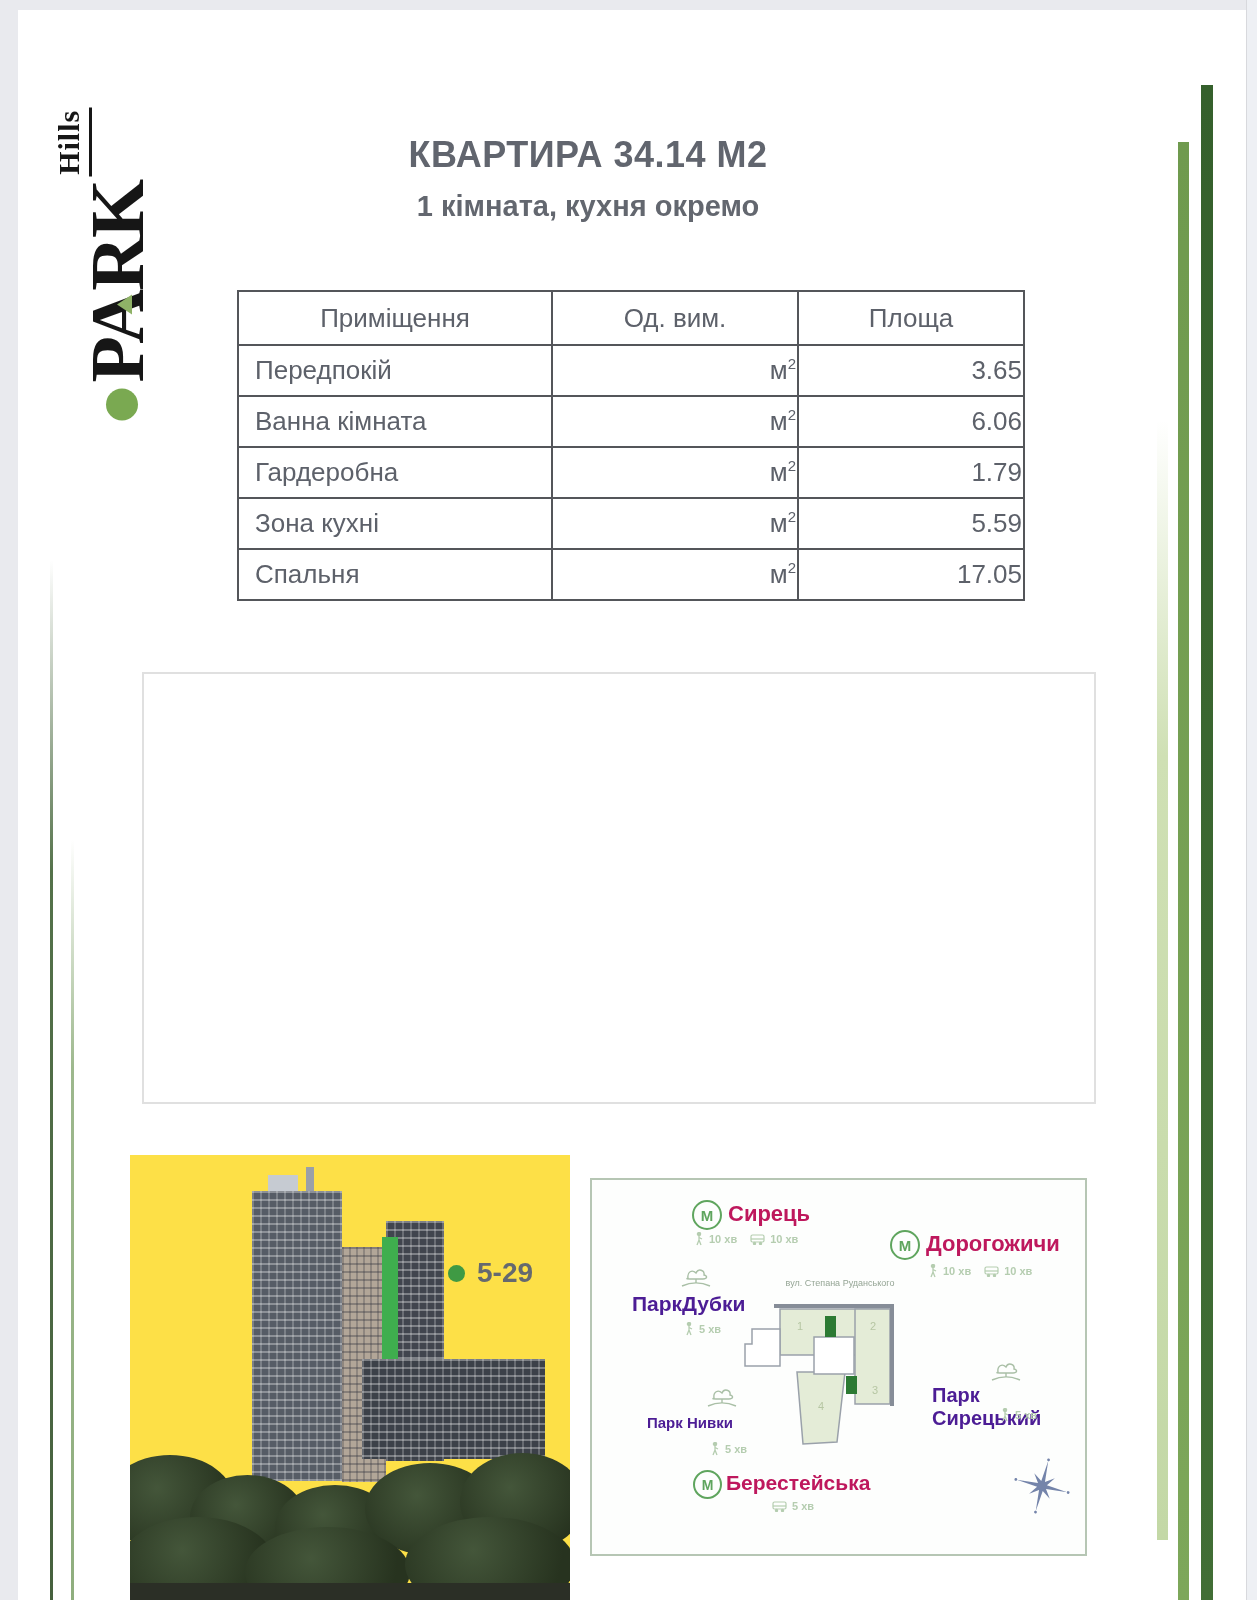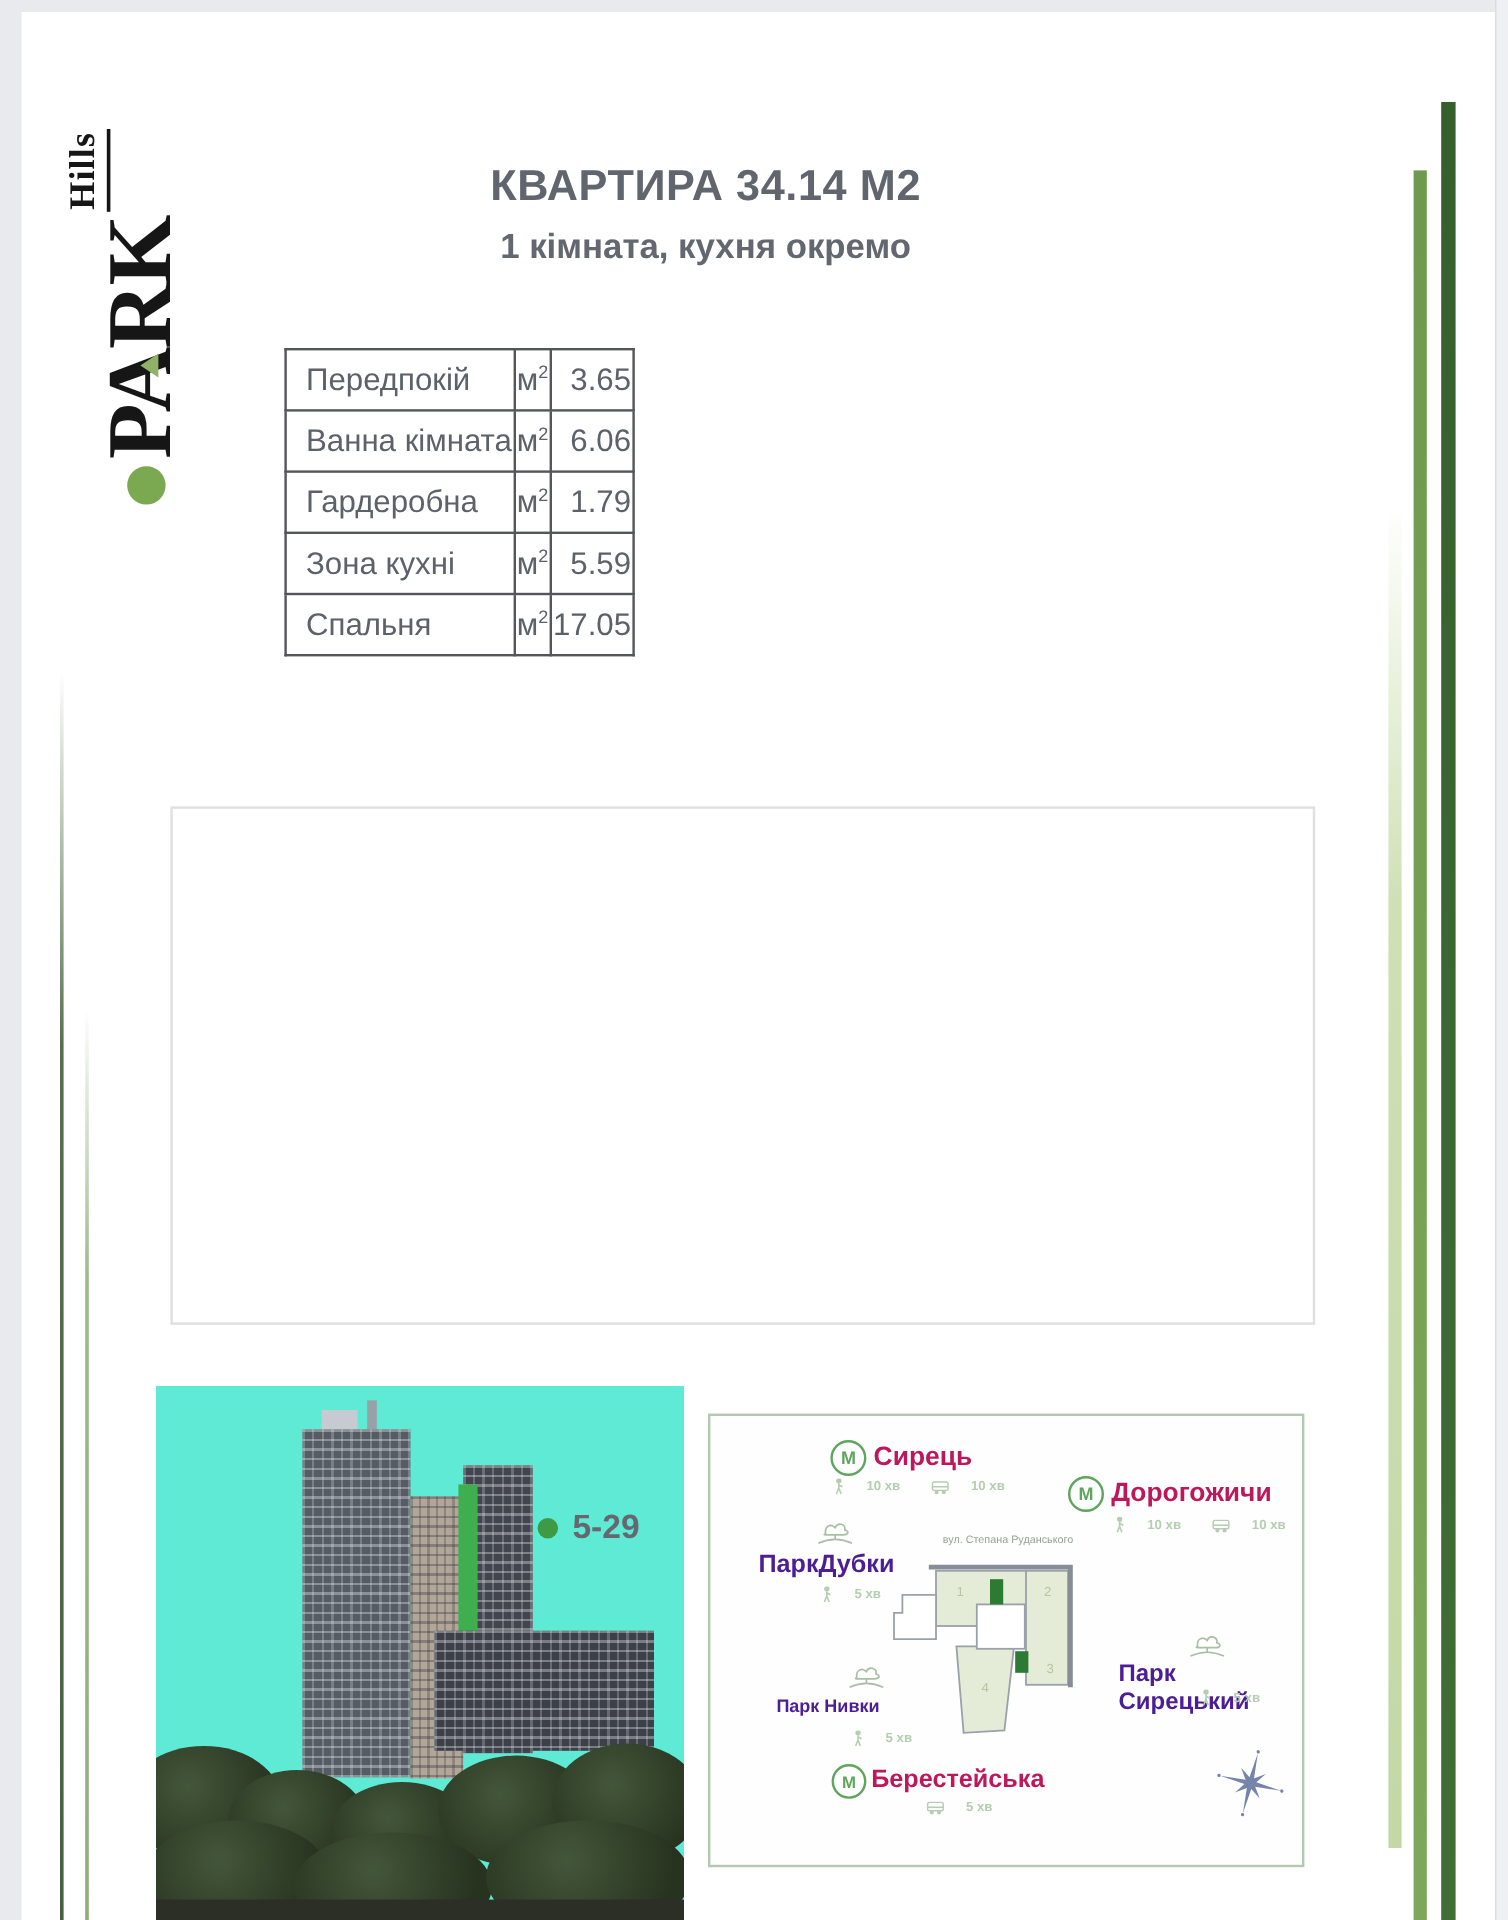--- a/index.html
+++ b/index.html
@@ -46,36 +46,36 @@
   .col-unit{width:242px;}
   .col-area{width:222px;}
   td.cell-room{text-align:left;padding-left:16px;}
   td.cell-unit,td.cell-area{text-align:right;}
   .cell-unit sup{font-size:15px;}
 
   
   .plan-box{left:142px;top:672px;width:950px;height:428px;background:#fff;border:2px solid #e0e0e0;}
 
   
-  .render{left:130px;top:1155px;width:440px;height:445px;background:#5eead4;overflow:hidden;}
+  .render{left:130px;top:1155px;width:440px;height:445px;background:#fde047;overflow:hidden;}
   .win{background-image:
     repeating-linear-gradient(to bottom, rgba(255,255,255,0.32) 0 2px, transparent 2px 8px),
     repeating-linear-gradient(to right, rgba(255,255,255,0.22) 0 2px, transparent 2px 8px);}
   .win-dark{background-image:
     repeating-linear-gradient(to bottom, rgba(50,52,62,0.35) 0 2px, transparent 2px 8px),
     repeating-linear-gradient(to right, rgba(50,52,62,0.28) 0 2px, transparent 2px 7px);}
   .blob{position:absolute;border-radius:50%;background:radial-gradient(circle at 40% 35%, #44563a, #27331f 75%);}
 
   
   .map-box{left:590px;top:1178px;width:493px;height:374px;background:#fdfefd;border:2px solid #b6c6b4;}
   .metro-ic{display:flex;align-items:center;justify-content:center;border-radius:50%;
             border:2px solid #5fa55e;color:#5fa55e;font-weight:700;}
   .m-label{font-weight:700;color:#be185d;}
   .p-label{font-weight:700;color:#4c1d95;text-align:left;}
-  .times{display:flex;align-items:center;gap:18px;font-size:11px;font-weight:700;color:#b5cdb0;}
+  .times{display:flex;align-items:center;gap:5px;font-size:11px;font-weight:700;color:#b5cdb0;}
   .street{font-size:9px;color:#95a595;}
   .plan-num{font-size:11px;fill:#b6c6a3;font-family:"Liberation Sans",sans-serif;}
 </style>
 </head>
 <body>
 
 <div class="canvas">
   <div class="sheet"></div>
   <div class="right-edge"></div>
 
@@ -92,20 +92,25 @@
       <span class="logo-sub">Hills</span>
       <span class="a-triangle"></span>
     </div>
   </div>
 
   <div class="abs title">КВАРТИРА 34.14 М2</div>
   <div class="abs subtitle">1 кімната, кухня окремо</div>
 
   <table class="room-table">
     <tbody>
+        <tr>
+      <th class="col-room">Приміщення</th>
+      <th class="col-unit">Од. вим.</th>
+      <th class="col-area">Площа</th>
+    </tr>
     <tr>
       <td class="cell-room">Передпокій</td>
       <td class="cell-unit"><span>м</span><sup>2</sup></td>
       <td class="cell-area">3.65</td>
     </tr>
     <tr>
       <td class="cell-room">Ванна кімната</td>
       <td class="cell-unit"><span>м</span><sup>2</sup></td>
       <td class="cell-area">6.06</td>
     </tr>

